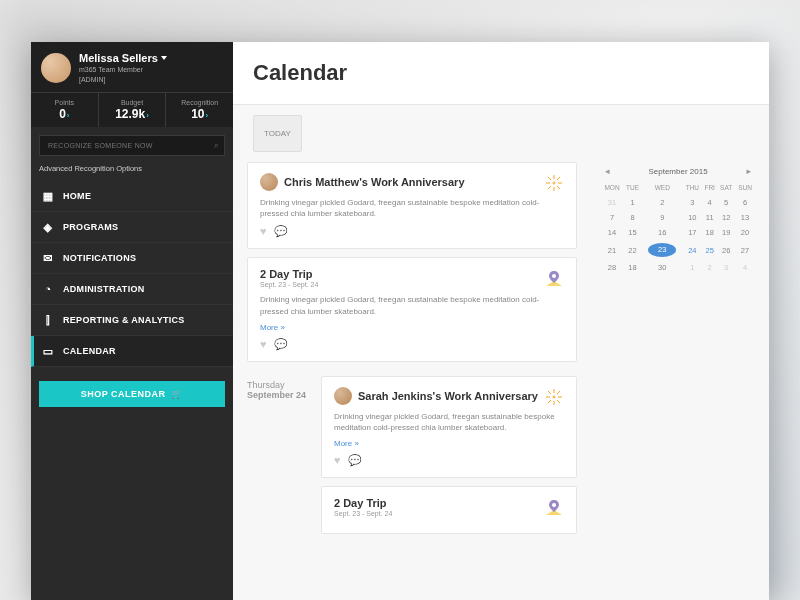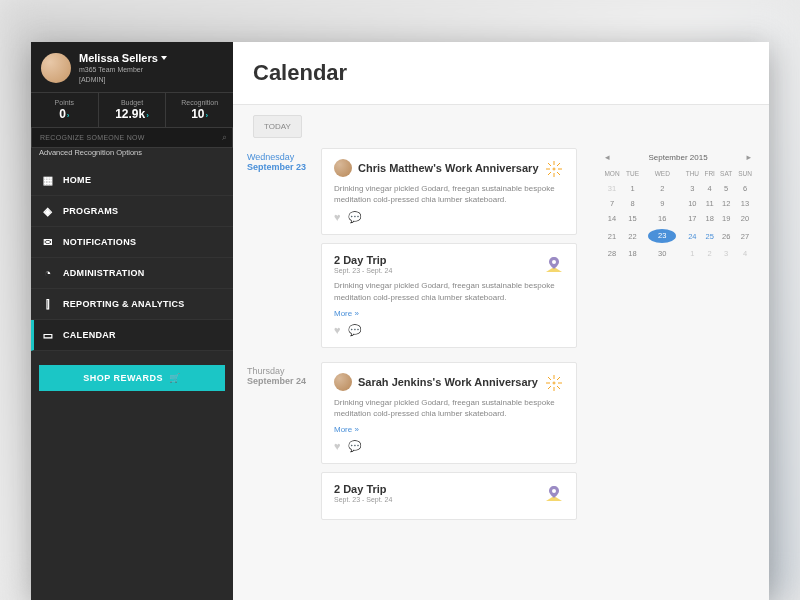--- a/index.html
+++ b/index.html
@@ -12,34 +12,34 @@
 .profile-txt{flex:1}
 .profile-name{font-size:11px;font-weight:bold;display:flex;align-items:center;gap:3px}
 .profile-meta{font-size:7px;color:#aaa;line-height:1.3;margin-top:1px}
 .caret-down{width:0;height:0;border-left:3px solid transparent;border-right:3px solid transparent;border-top:4px solid #fff}
 .stats{display:flex;background:#1f1f1f;border-top:1px solid #3a3a3a}
 .stat{flex:1;text-align:center;padding:6px 2px;border-right:1px solid #3a3a3a}
 .stat:last-child{border-right:none}
 .stat-lbl{font-size:7px;color:#999}
 .stat-val{font-size:12px;font-weight:bold;margin-top:1px}
 .stat-val .ar{color:#1bc6c6;font-size:8px;margin-left:1px}
-.search{margin:0;position:relative}
+.search{margin:8px;position:relative}
 .search input{width:100%;background:#1a1a1a;border:1px solid #3a3a3a;color:#ccc;font-size:7px;padding:6px 20px 6px 8px;letter-spacing:.3px}
 .search .mag{position:absolute;right:6px;top:5px;color:#666;font-size:9px}
 .adv-link{color:#ccc;font-size:7.5px;margin:0 8px 8px;cursor:pointer}
 .nav{list-style:none}
 .nav li{display:flex;align-items:center;gap:8px;padding:8px 10px;font-size:9px;letter-spacing:.3px;cursor:pointer;border-bottom:1px solid #333;font-weight:bold}
 .nav li.active{border-left:3px solid #1bc6c6;padding-left:7px;background:#232323}
 .nav .icon{width:14px;height:14px;display:flex;align-items:center;justify-content:center;color:#fff;font-size:11px}
 .shop-btn{margin:14px 8px;background:#1bc6c6;color:#fff;text-align:center;padding:8px;font-size:9px;font-weight:bold;letter-spacing:.5px;cursor:pointer;display:flex;align-items:center;justify-content:center;gap:6px}
 .main{flex:1;background:#f7f7f7;display:flex;flex-direction:column;overflow:hidden}
 .header{background:#fff;padding:18px 20px;border-bottom:1px solid #e5e5e5}
 .header h1{font-size:22px;font-weight:bold;color:#333}
 .toolbar{padding:10px 20px}
-.today-btn{background:#ededed;border:1px solid #ddd;color:#888;font-size:8px;padding:6px 10px;border-radius:2px;cursor:pointer}
+.today-btn{background:#ededed;border:1px solid #ddd;color:#888;font-size:8px;padding:13px 10px;border-radius:2px;cursor:pointer}
 .content{display:flex;flex:1;overflow:hidden;padding:0 14px}
 .feed{flex:1;overflow-y:auto;padding-right:10px}
 .day-group{display:flex;margin-bottom:6px}
 .day-label{width:74px;font-size:9px;padding-top:4px}
 .day-dow{color:#4a90d9}
 .day-date{color:#4a90d9;font-weight:bold}
 .day-label.muted .day-dow,.day-label.muted .day-date{color:#999}
 .cards{flex:1}
 .card{background:#fff;border:1px solid #e5e5e5;border-radius:2px;padding:10px 12px;margin-bottom:8px;position:relative}
 .card-head{display:flex;align-items:center;gap:6px;margin-bottom:6px}
@@ -120,40 +120,36 @@
       <li>
           <span class="icon">⫿</span>
           <span>REPORTING &amp; ANALYTICS</span>
         </li>
       <li class="active">
           <span class="icon">▭</span>
           <span>CALENDAR</span>
         </li>
     </ul>
     <div class="shop-btn">
-      <span>SHOP REWARDS</span>
+      <span>SHOP CALENDAR</span>
       <span>🛒</span>
     </div>
   </aside>
 
   <main class="main">
     <div class="header">
       <h1>Calendar</h1>
     </div>
     <div class="toolbar">
       <button class="today-btn">TODAY</button>
     </div>
     <div class="content">
 
       <div class="feed">
         <div class="day-group">
-          <div class="day-label">
-            <div class="day-dow">Wednesday</div>
-            <div class="day-date">September 23</div>
-          </div>
           <div class="cards">
             <div class="card">
               <div class="card-head">
                 <div class="card-avatar"></div>
                 <div class="card-title">Chris Matthew's Work Anniversary</div>
               </div>
               <svg class="card-icon spark" viewBox="0 0 20 20">
                   <g stroke="#f5a623" stroke-width="1" fill="none">
                     <circle cx="10" cy="10" r="1"></circle>
                     <line x1="10" y1="2" x2="10" y2="6"></line>

